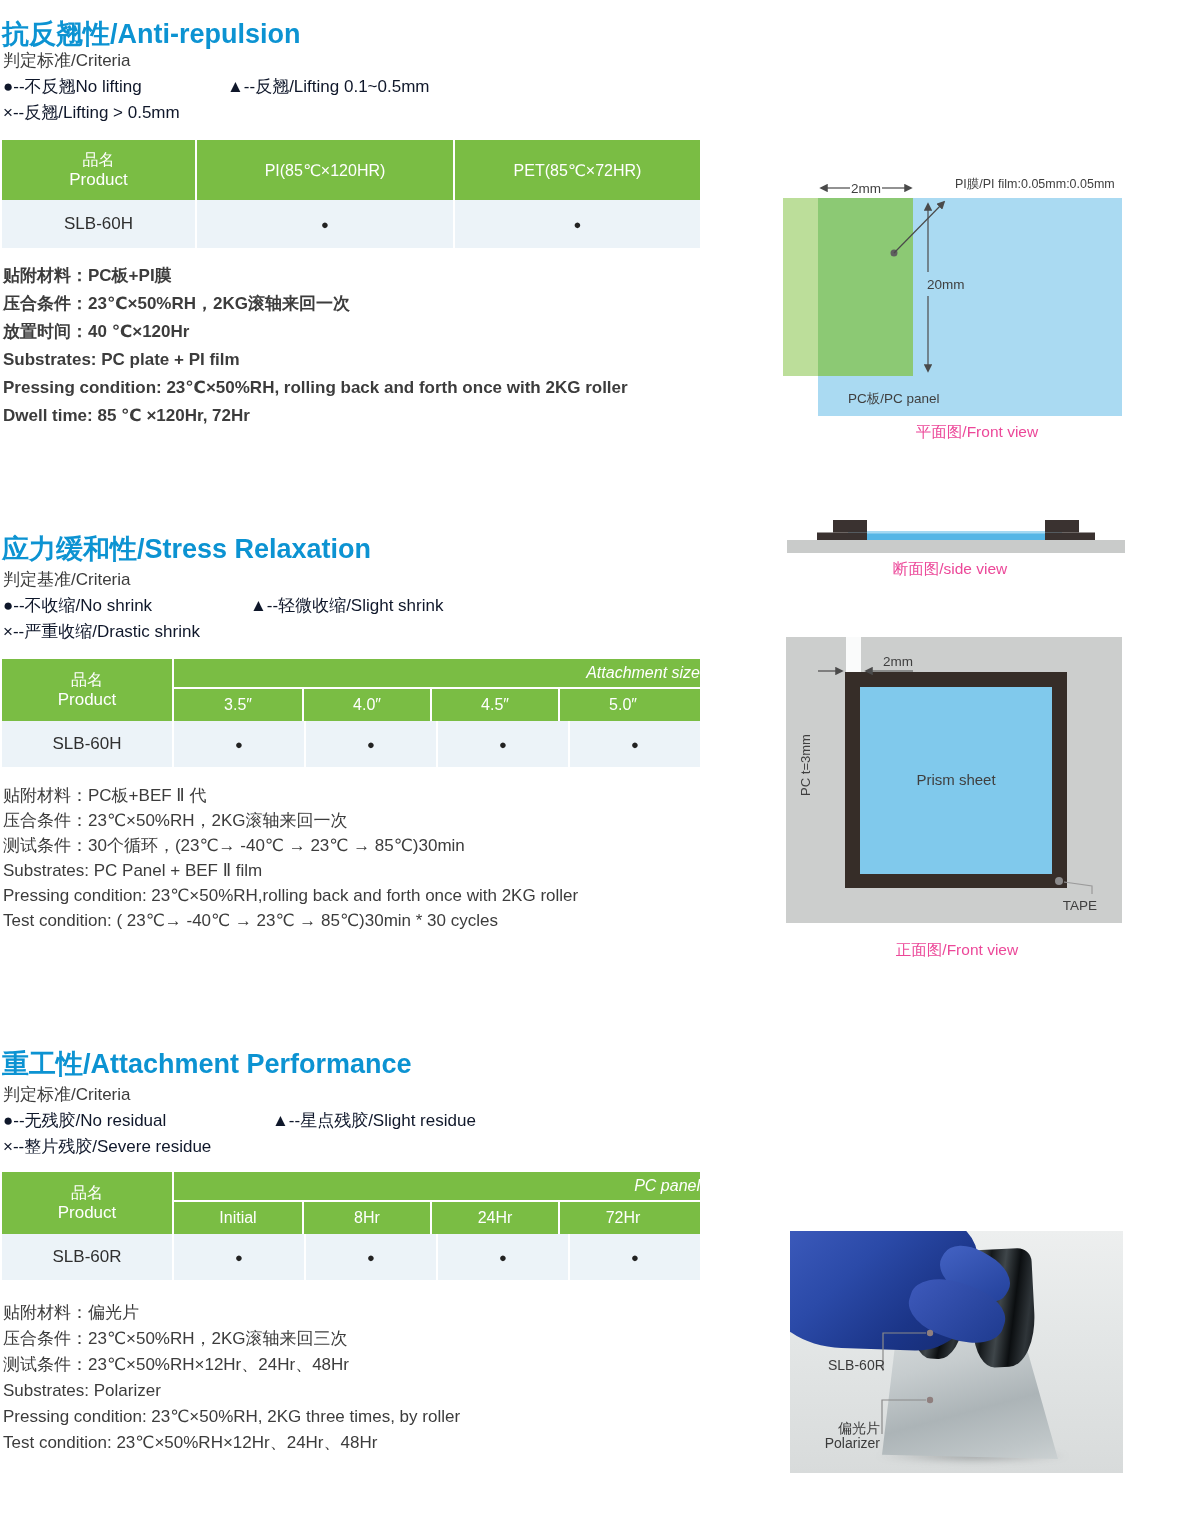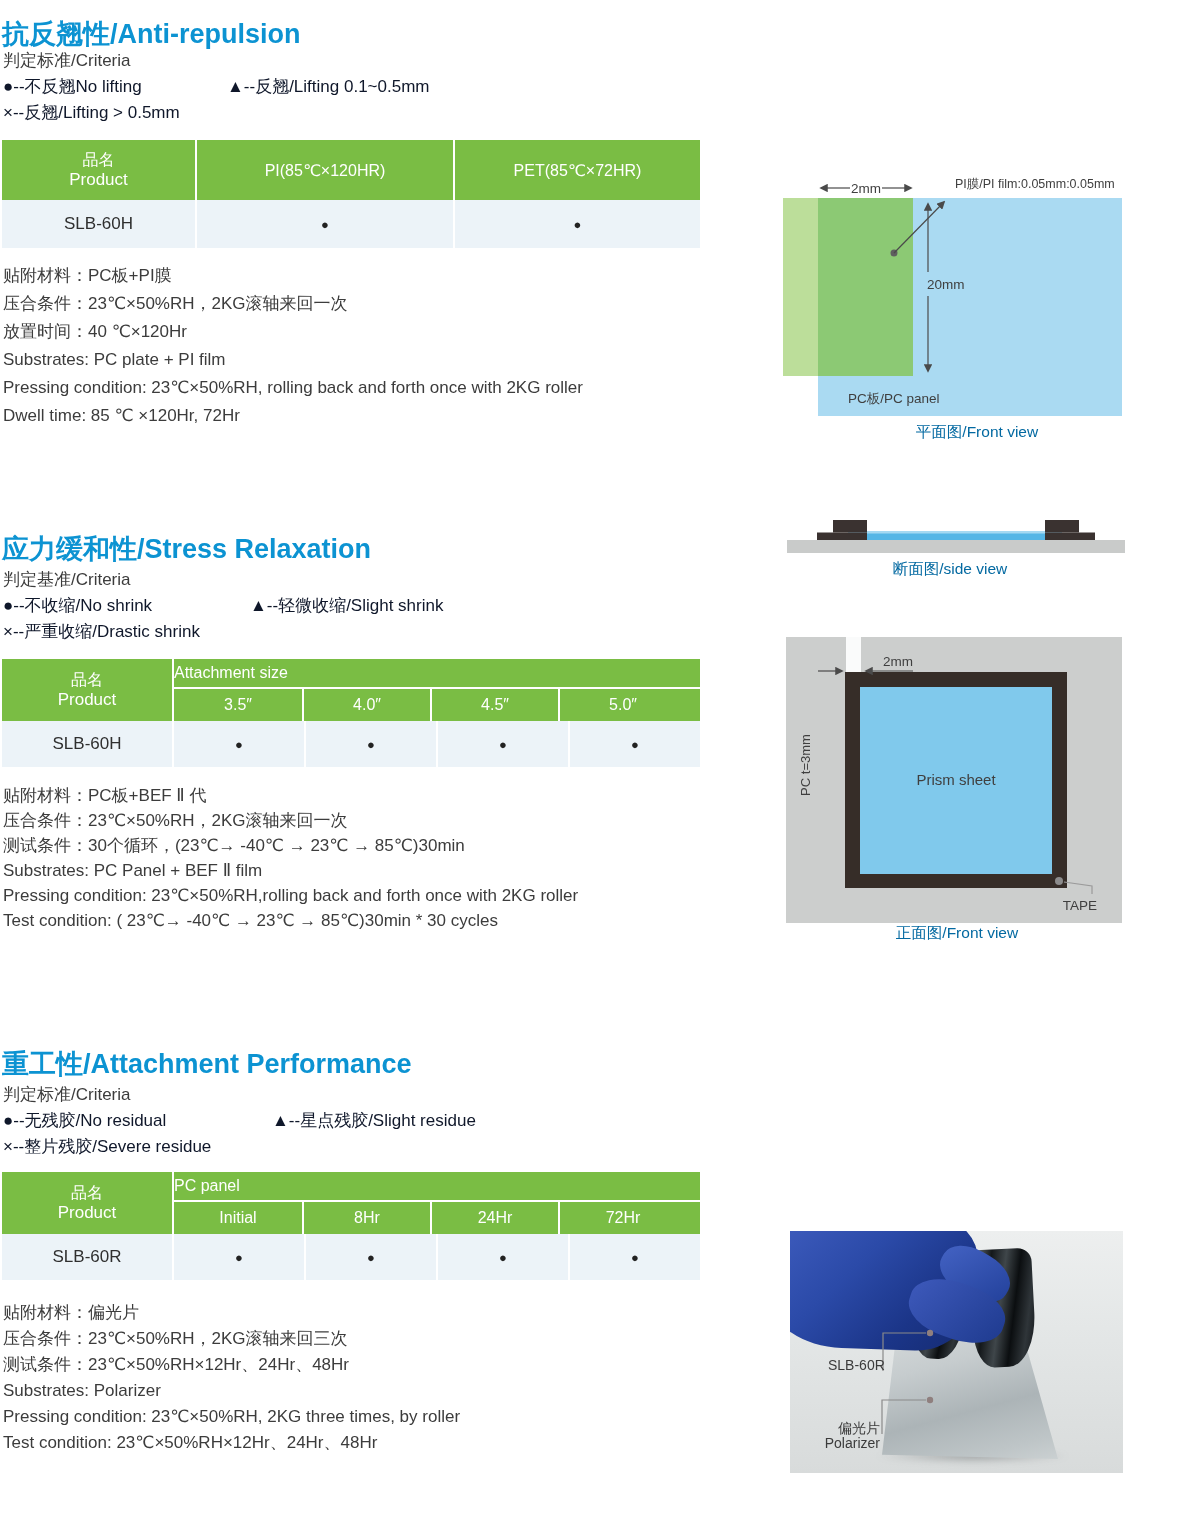--- a/index.html
+++ b/index.html
@@ -15,33 +15,33 @@
   .notes div{white-space:nowrap;}
   .lh28 div{line-height:28px;} .lh25 div{line-height:25px;} .lh26 div{line-height:26px;}
   
   .tbl{position:absolute;left:2px;width:698px;}
   .thead{display:flex;background:#7ABD44;color:#fff;}
   .hcell{box-sizing:border-box;display:flex;flex-direction:column;align-items:center;justify-content:center;border-left:2px solid #fff;}
   .hcell:first-child{border-left:none;}
   .prod-cn{font-size:16px;line-height:20px;} .prod-en{font-size:17px;line-height:20px;}
   .hlabel{font-size:16px;}
   .rightpart{box-sizing:border-box;border-left:2px solid #fff;width:528px;display:flex;flex-direction:column;}
-  .group-head{height:30px;line-height:28px;box-sizing:border-box;border-bottom:2px solid #fff;text-align:left;font-size:16px;}
+  .group-head{height:30px;line-height:28px;box-sizing:border-box;border-bottom:2px solid #fff;text-align:right;font-size:16px;font-style:italic;}
   .sub-row{display:flex;height:32px;}
   .sub-cell{box-sizing:border-box;width:128px;text-align:center;line-height:32px;font-size:16px;border-left:2px solid #fff;}
   .sub-cell:first-child{border-left:none;}
   .drow{display:flex;}
   .dcell{box-sizing:border-box;background:#ECF3F8;border-left:2px solid #fff;display:flex;align-items:center;justify-content:center;color:#2F2F2F;}
   .dcell:first-child{border-left:none;}
   .pname{font-size:17px;} .dotv{font-size:13px;color:#222;}
   
   .dia{position:absolute;}
   .dia svg text{fill:#3F3F3F;}
   .dlabel{position:absolute;font-size:12px;line-height:13px;color:#3F3F3F;white-space:nowrap;}
-  .caption{position:absolute;width:100%;text-align:center;font-size:15.5px;color:#0369a1;}
+  .caption{position:absolute;width:100%;text-align:center;font-size:15.5px;color:#ec4899;}
   
   .photo{position:absolute;left:790px;top:1231px;width:333px;height:242px;overflow:hidden;
          background:linear-gradient(180deg,#EDEFEF 0%,#E4E7E7 40%,#D8DBDB 100%);}
   .sheet{position:absolute;left:80px;top:95px;width:200px;height:140px;
          clip-path:polygon(13% 8%,76% 4%,94% 95%,6% 92%);
          background:linear-gradient(165deg,#D8DCDD 0%,#C6CCCE 30%,#ACB4B7 58%,#BEC5C7 82%,#D0D5D6 100%);}
   .sheet-shadow{position:absolute;left:85px;top:218px;width:195px;height:14px;
          background:radial-gradient(ellipse at center,rgba(90,95,97,.5),transparent 70%);filter:blur(3px);}
   .film{position:absolute;background:linear-gradient(100deg,#101417 0%,#585F63 12%,#14181B 28%,#3F464A 46%,#0B0E10 64%,#2F3539 82%,#0E1114 100%);}
   .film1{left:123px;top:28px;width:52px;height:100px;border-radius:10px 12px 45% 40%;transform:rotate(4deg);}
@@ -81,21 +81,21 @@
         <div class="hlabel">PET(85℃×72HR)</div>
       </div>
     </div>
     <div class="drow" style="height:48px;">
       <div class="dcell pname" style="width:193px;">SLB-60H</div>
       <div class="dcell dotv" style="width:258px;">●</div>
       <div class="dcell dotv" style="width:247px;">●</div>
     </div>
   </div>
 
-  <div class="notes lh28" style="top:262px;">
+  <div class="notes lh28" style="top:262px;font-weight:bold;">
     <div>贴附材料：PC板+PI膜</div>
     <div>压合条件：23℃×50%RH，2KG滚轴来回一次</div>
     <div>放置时间：40 ℃×120Hr</div>
     <div>Substrates: PC plate + PI film</div>
     <div>Pressing condition: 23℃×50%RH, rolling back and forth once with 2KG roller</div>
     <div>Dwell time: 85 ℃ ×120Hr, 72Hr</div>
   </div>
 
 
   <div class="dia" style="left:770px;top:172px;width:414px;height:275px;">
@@ -190,21 +190,21 @@
       <rect x="90" y="57" width="192" height="187" fill="#80C9EC"></rect>
       <line x1="48" y1="41" x2="72" y2="41" stroke="#4A4A4A" stroke-width="1.2" marker-end="url(#ar2)"></line>
       <line x1="143" y1="41" x2="96" y2="41" stroke="#4A4A4A" stroke-width="1.2" marker-end="url(#ar2)"></line>
       <text x="128" y="36" text-anchor="middle" font-size="13.5">2mm</text>
       <text x="40" y="135" text-anchor="middle" font-size="13" transform="rotate(-90 40 135)">PC t=3mm</text>
       <text x="186" y="155" text-anchor="middle" font-size="15">Prism sheet</text>
       <circle cx="289" cy="251" r="4" fill="#8C8C8C"></circle>
       <polyline points="294,252 322,256 322,264" fill="none" stroke="#9A9A9A" stroke-width="1.2"></polyline>
       <text x="310" y="280" text-anchor="middle" font-size="13.5">TAPE</text>
     </svg>
-    <div class="caption" style="top:293px;left:-20px;">正面图/Front view</div>
+    <div class="caption" style="top:310px;left:-20px;">正面图/Front view</div>
   </div>
 
   <h1 class="sec-title" style="top:1031px;">重工性/Attachment Performance</h1>
   <div class="crit-head" style="top:1085px;">判定标准/Criteria</div>
   <div class="crit-line" style="top:1111px;">
     <span class="ca">●--无残胶/No residual</span>
     <span class="cb" style="left:269px;">▲--星点残胶/Slight residue</span>
   </div>
   <div class="crit-line" style="top:1137px;">×--整片残胶/Severe residue</div>
 

